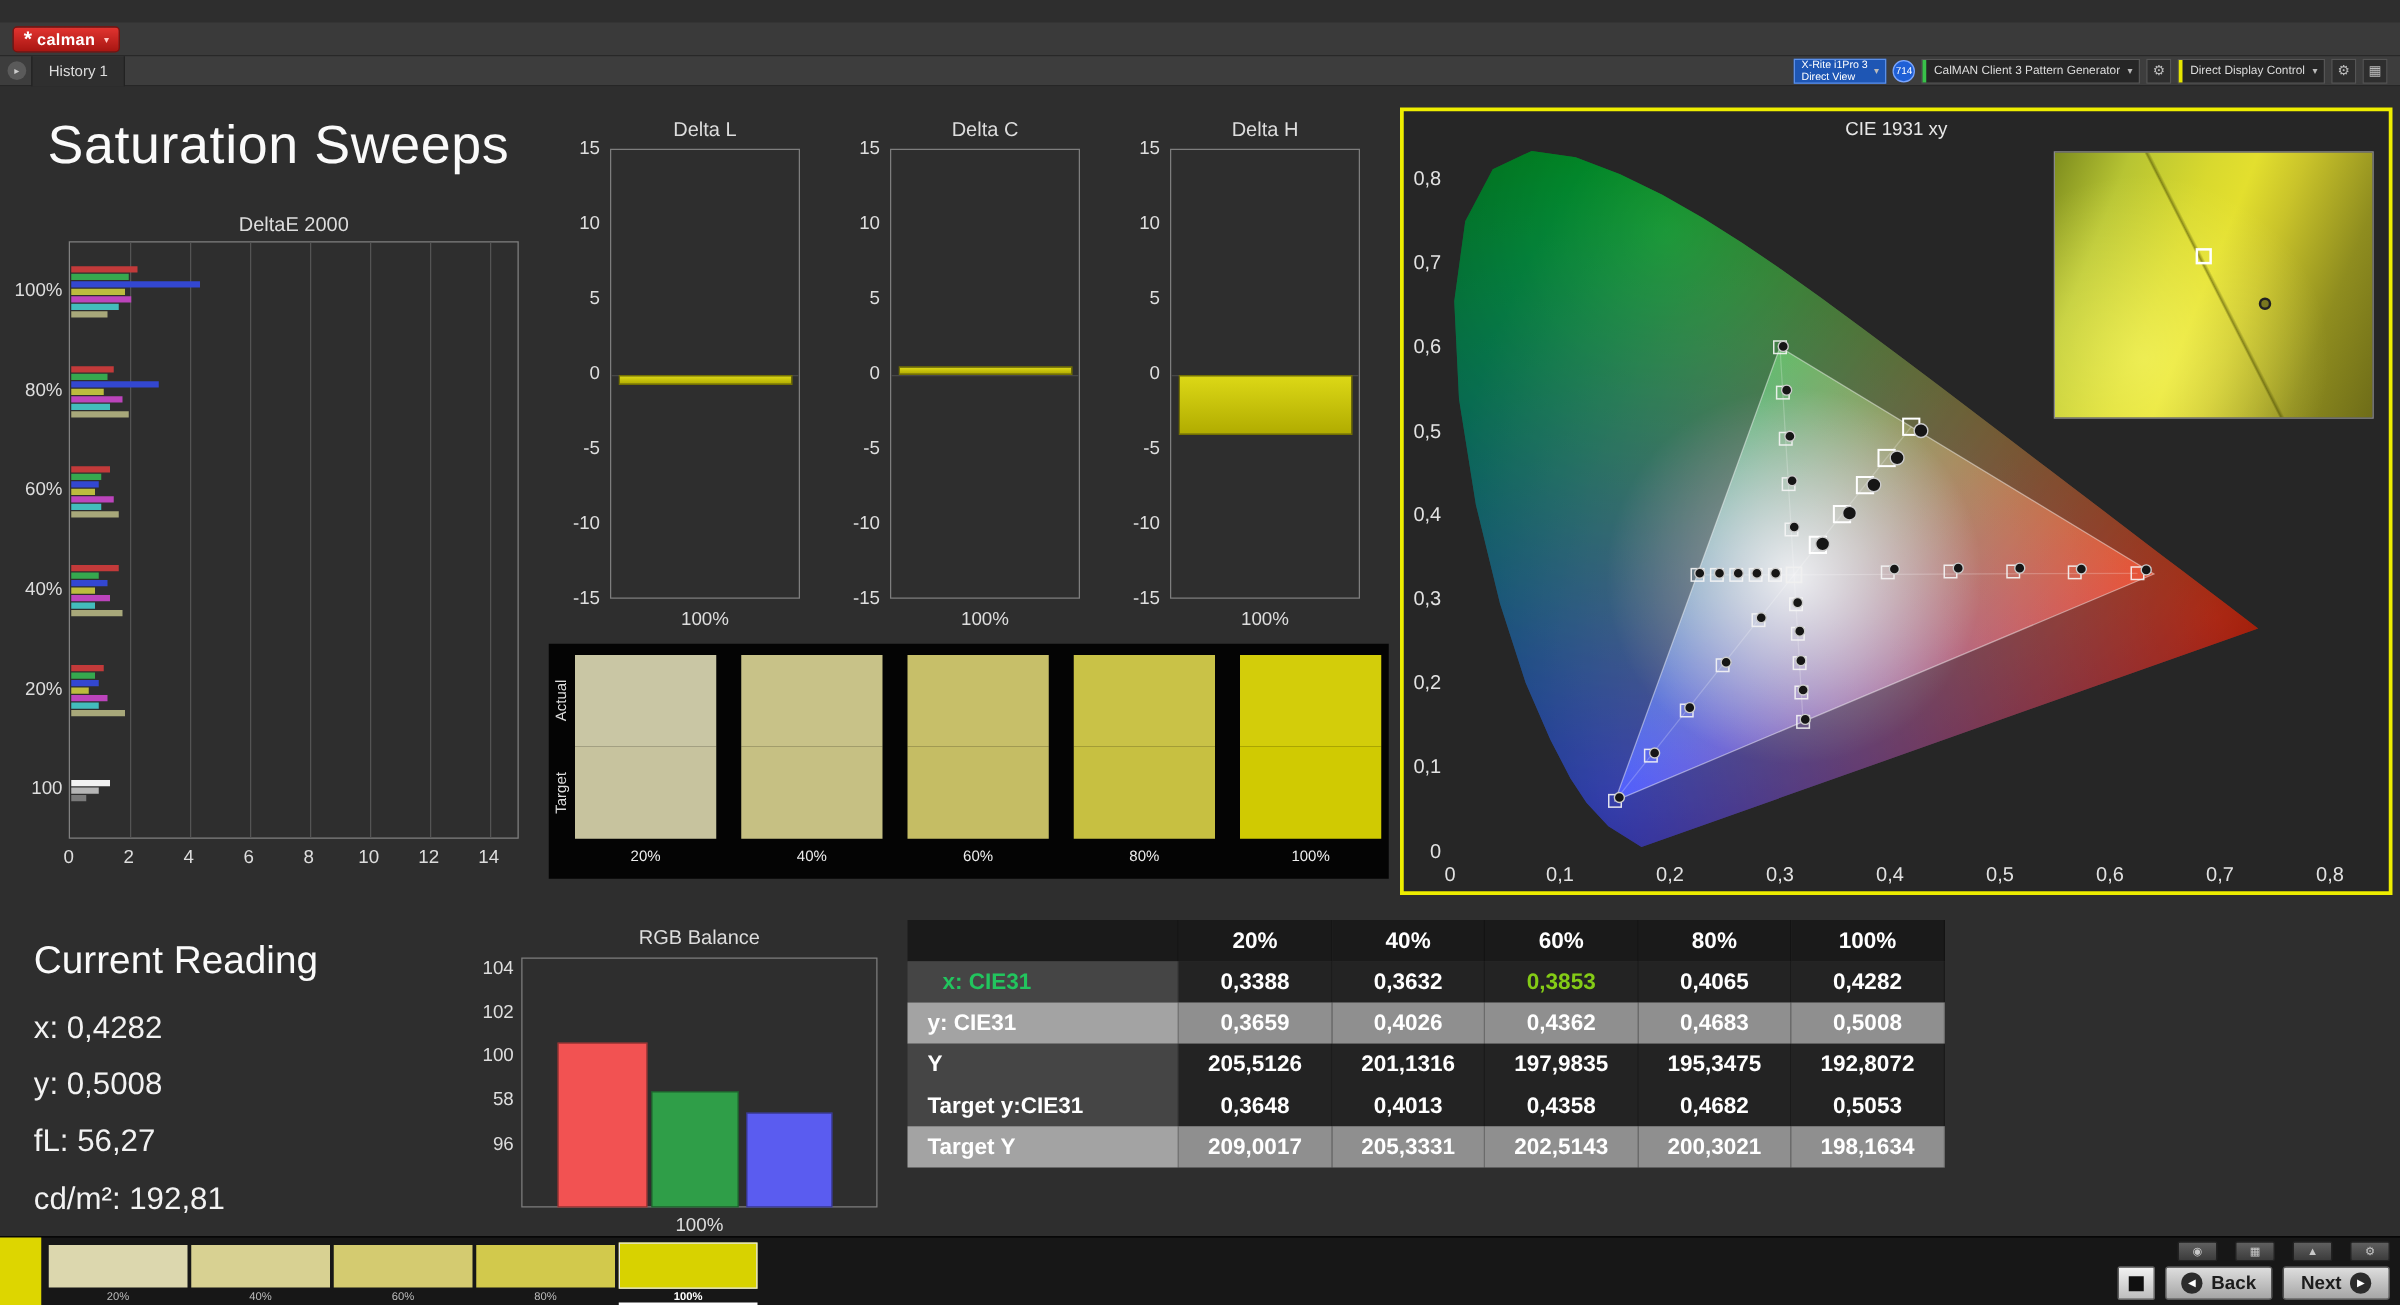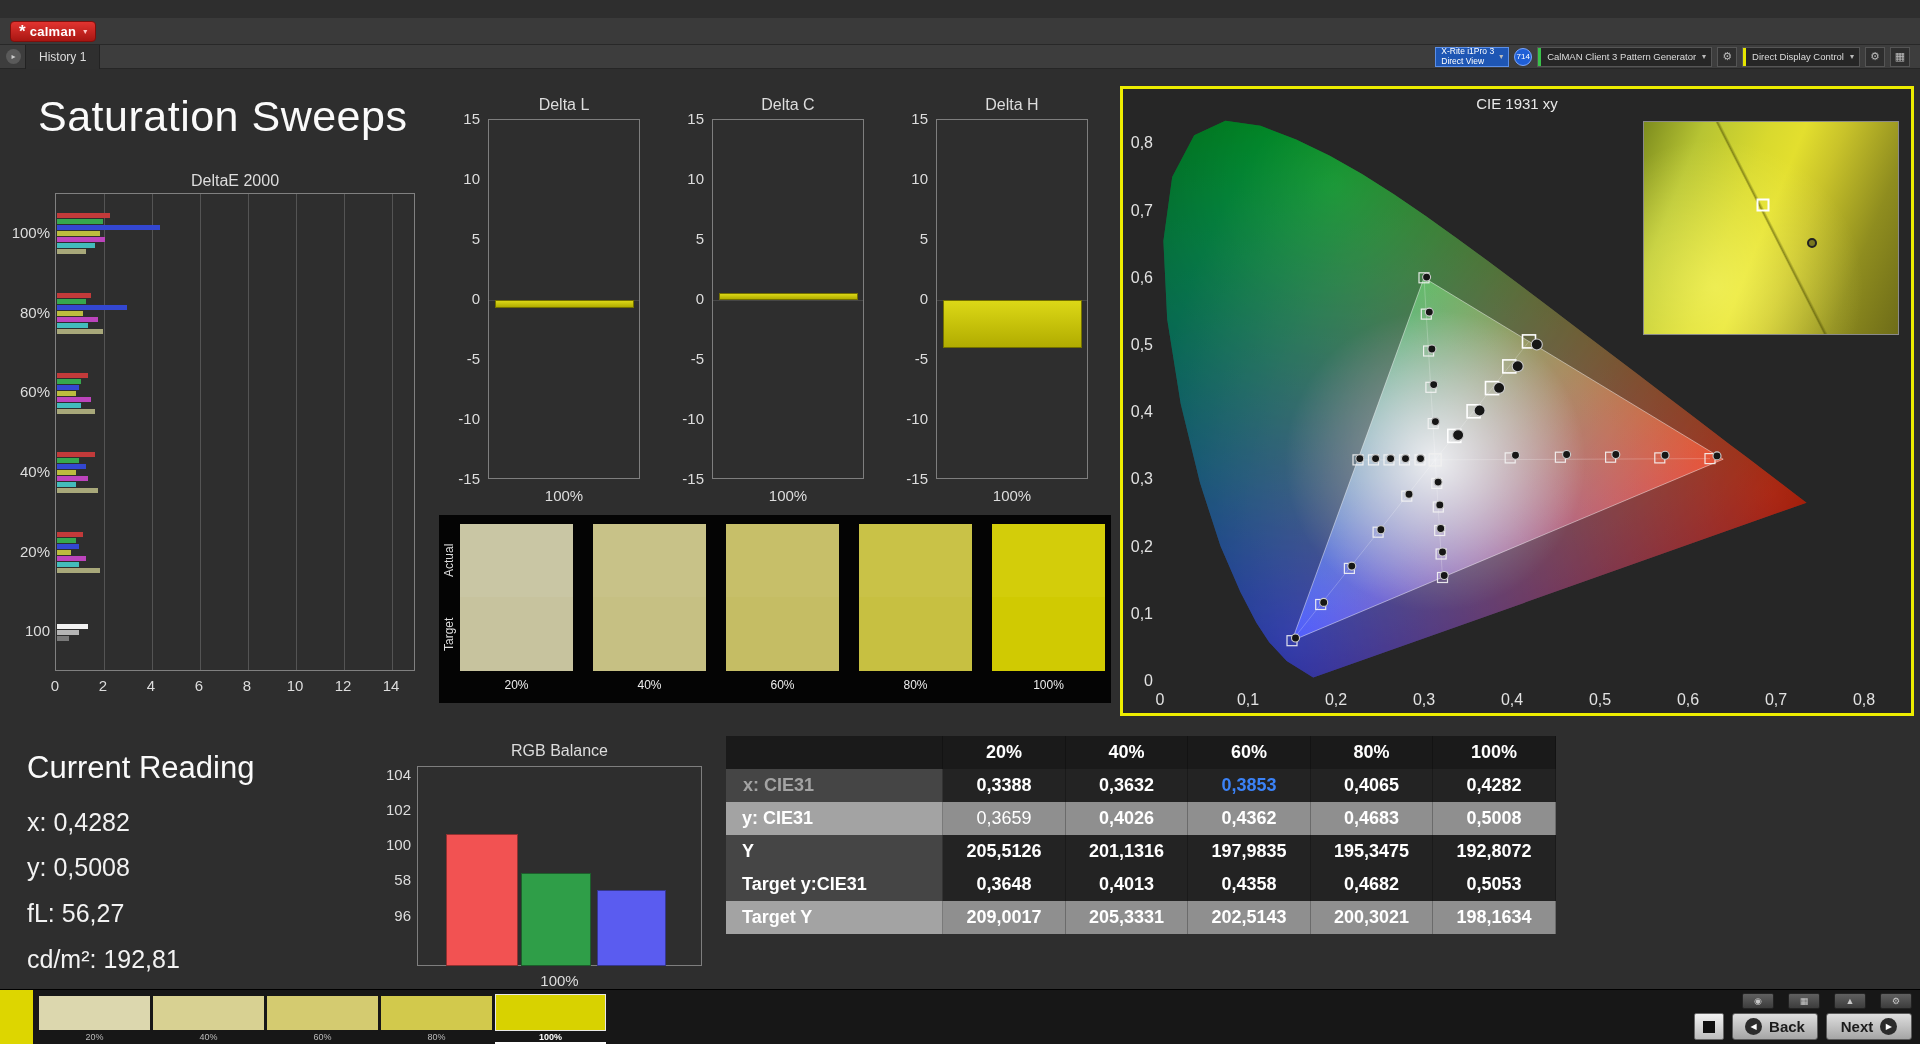--- a/index.html
+++ b/index.html
@@ -425,30 +425,30 @@
   <div class="chart-host" style="left:726px; top:736px; width:830px; height:231px;">
       <div style="display: flex;">
         <div style="width: 217px; height: 33px; display: flex; align-items: center; justify-content: flex-start; padding-left: 16px; background: rgb(26, 26, 26); color: rgb(255, 255, 255); font-size: 18px; font-weight: bold; border-right: 1px solid rgba(0, 0, 0, 0.25);"></div>
         <div style="width: 123px; height: 33px; display: flex; align-items: center; justify-content: center; background: rgb(26, 26, 26); color: rgb(255, 255, 255); font-size: 18px; font-weight: bold; border-right: 1px solid rgba(0, 0, 0, 0.25);">20%</div>
         <div style="width: 122px; height: 33px; display: flex; align-items: center; justify-content: center; background: rgb(26, 26, 26); color: rgb(255, 255, 255); font-size: 18px; font-weight: bold; border-right: 1px solid rgba(0, 0, 0, 0.25);">40%</div>
         <div style="width: 123px; height: 33px; display: flex; align-items: center; justify-content: center; background: rgb(26, 26, 26); color: rgb(255, 255, 255); font-size: 18px; font-weight: bold; border-right: 1px solid rgba(0, 0, 0, 0.25);">60%</div>
         <div style="width: 122px; height: 33px; display: flex; align-items: center; justify-content: center; background: rgb(26, 26, 26); color: rgb(255, 255, 255); font-size: 18px; font-weight: bold; border-right: 1px solid rgba(0, 0, 0, 0.25);">80%</div>
         <div style="width: 123px; height: 33px; display: flex; align-items: center; justify-content: center; background: rgb(26, 26, 26); color: rgb(255, 255, 255); font-size: 18px; font-weight: bold; border-right: 1px solid rgba(0, 0, 0, 0.25);">100%</div>
       </div>
       <div style="display: flex;">
-        <div style="width: 217px; height: 33px; display: flex; align-items: center; justify-content: flex-start; padding-left: 17px; background: rgb(69, 69, 69); color: #a3a3a3; font-size: 18px; font-weight: bold; border-right: 1px solid rgba(0, 0, 0, 0.25);">x: CIE31</div>
+        <div style="width: 217px; height: 33px; display: flex; align-items: center; justify-content: flex-start; padding-left: 28px; background: rgb(69, 69, 69); color: #22c55e; font-size: 18px; font-weight: bold; border-right: 1px solid rgba(0, 0, 0, 0.25);">x: CIE31</div>
         <div style="width: 123px; height: 33px; display: flex; align-items: center; justify-content: center; background: rgb(35, 35, 35); color: rgb(255, 255, 255); font-size: 18px; font-weight: bold; border-right: 1px solid rgba(0, 0, 0, 0.25);">0,3388</div>
         <div style="width: 122px; height: 33px; display: flex; align-items: center; justify-content: center; background: rgb(35, 35, 35); color: rgb(255, 255, 255); font-size: 18px; font-weight: bold; border-right: 1px solid rgba(0, 0, 0, 0.25);">0,3632</div>
-        <div style="width: 123px; height: 33px; display: flex; align-items: center; justify-content: center; background: rgb(35, 35, 35); color: #3b82f6; font-size: 18px; font-weight: bold; border-right: 1px solid rgba(0, 0, 0, 0.25);">0,3853</div>
+        <div style="width: 123px; height: 33px; display: flex; align-items: center; justify-content: center; background: rgb(35, 35, 35); color: #84cc16; font-size: 18px; font-weight: bold; border-right: 1px solid rgba(0, 0, 0, 0.25);">0,3853</div>
         <div style="width: 122px; height: 33px; display: flex; align-items: center; justify-content: center; background: rgb(35, 35, 35); color: rgb(255, 255, 255); font-size: 18px; font-weight: bold; border-right: 1px solid rgba(0, 0, 0, 0.25);">0,4065</div>
         <div style="width: 123px; height: 33px; display: flex; align-items: center; justify-content: center; background: rgb(35, 35, 35); color: rgb(255, 255, 255); font-size: 18px; font-weight: bold; border-right: 1px solid rgba(0, 0, 0, 0.25);">0,4282</div>
       </div>
       <div style="display: flex;">
         <div style="width: 217px; height: 33px; display: flex; align-items: center; justify-content: flex-start; padding-left: 16px; background: rgb(163, 163, 163); color: rgb(255, 255, 255); font-size: 18px; font-weight: bold; border-right: 1px solid rgba(0, 0, 0, 0.25);">y: CIE31</div>
-        <div style="width: 123px; height: 33px; display: flex; align-items: center; justify-content: center; background: rgb(143, 143, 143); color: rgb(255, 255, 255); font-size: 18px; font-weight: normal; border-right: 1px solid rgba(0, 0, 0, 0.25);">0,3659</div>
+        <div style="width: 123px; height: 33px; display: flex; align-items: center; justify-content: center; background: rgb(143, 143, 143); color: rgb(255, 255, 255); font-size: 18px; font-weight: bold; border-right: 1px solid rgba(0, 0, 0, 0.25);">0,3659</div>
         <div style="width: 122px; height: 33px; display: flex; align-items: center; justify-content: center; background: rgb(143, 143, 143); color: rgb(255, 255, 255); font-size: 18px; font-weight: bold; border-right: 1px solid rgba(0, 0, 0, 0.25);">0,4026</div>
         <div style="width: 123px; height: 33px; display: flex; align-items: center; justify-content: center; background: rgb(143, 143, 143); color: rgb(255, 255, 255); font-size: 18px; font-weight: bold; border-right: 1px solid rgba(0, 0, 0, 0.25);">0,4362</div>
         <div style="width: 122px; height: 33px; display: flex; align-items: center; justify-content: center; background: rgb(143, 143, 143); color: rgb(255, 255, 255); font-size: 18px; font-weight: bold; border-right: 1px solid rgba(0, 0, 0, 0.25);">0,4683</div>
         <div style="width: 123px; height: 33px; display: flex; align-items: center; justify-content: center; background: rgb(143, 143, 143); color: rgb(255, 255, 255); font-size: 18px; font-weight: bold; border-right: 1px solid rgba(0, 0, 0, 0.25);">0,5008</div>
       </div>
       <div style="display: flex;">
         <div style="width: 217px; height: 33px; display: flex; align-items: center; justify-content: flex-start; padding-left: 16px; background: rgb(69, 69, 69); color: rgb(255, 255, 255); font-size: 18px; font-weight: bold; border-right: 1px solid rgba(0, 0, 0, 0.25);">Y</div>
         <div style="width: 123px; height: 33px; display: flex; align-items: center; justify-content: center; background: rgb(35, 35, 35); color: rgb(255, 255, 255); font-size: 18px; font-weight: bold; border-right: 1px solid rgba(0, 0, 0, 0.25);">205,5126</div>
         <div style="width: 122px; height: 33px; display: flex; align-items: center; justify-content: center; background: rgb(35, 35, 35); color: rgb(255, 255, 255); font-size: 18px; font-weight: bold; border-right: 1px solid rgba(0, 0, 0, 0.25);">201,1316</div>
         <div style="width: 123px; height: 33px; display: flex; align-items: center; justify-content: center; background: rgb(35, 35, 35); color: rgb(255, 255, 255); font-size: 18px; font-weight: bold; border-right: 1px solid rgba(0, 0, 0, 0.25);">197,9835</div>

